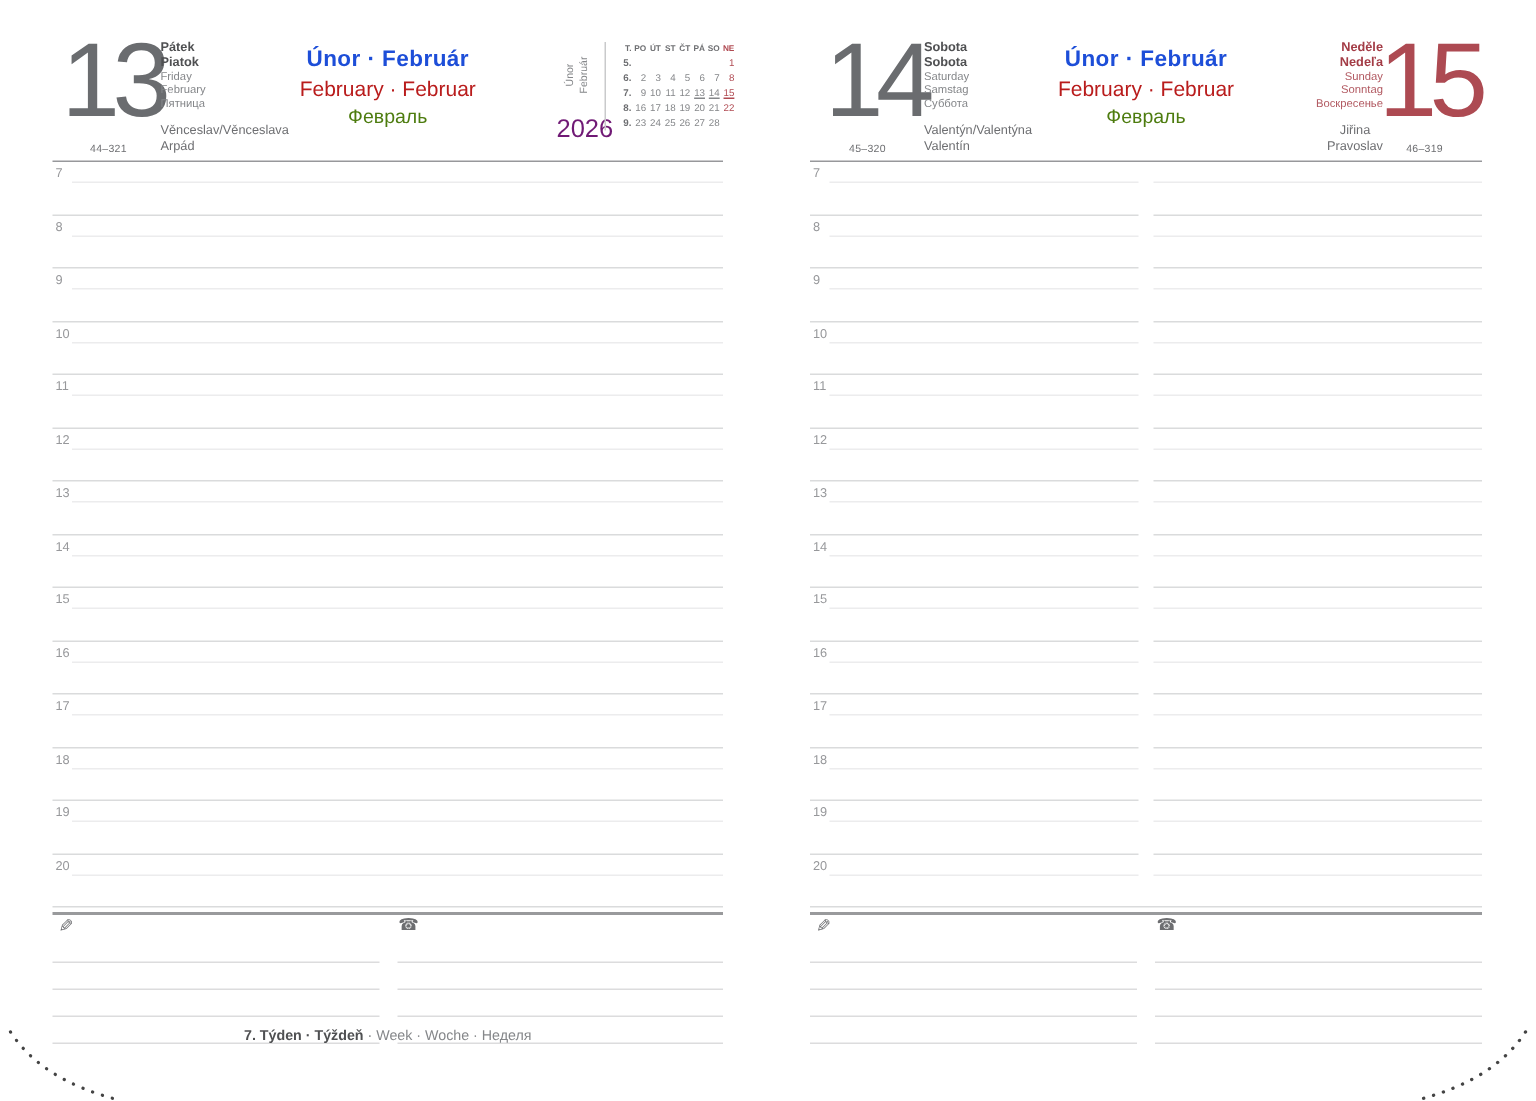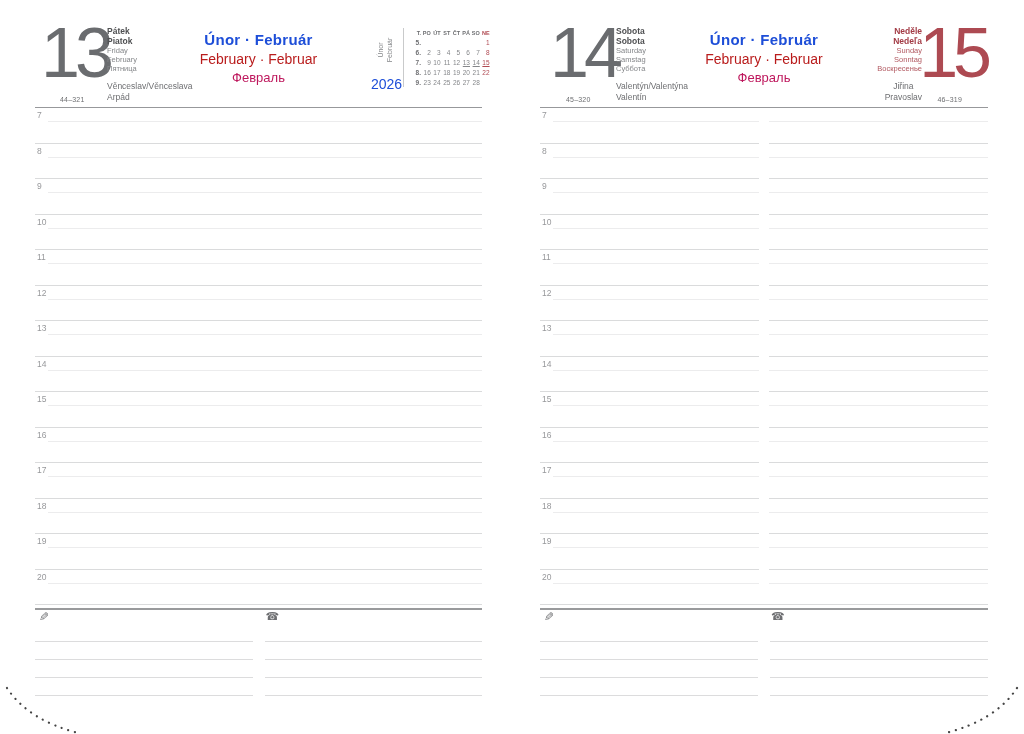--- a/index.html
+++ b/index.html
@@ -21,33 +21,33 @@
   .big-num.red { color:#ad4a52; }
   .dayblock { position:absolute; top:27px; }
   .dayblock .b { font-size:8.5px; font-weight:bold; color:#4f5052; line-height:9.5px; }
   .dayblock .l { font-size:7.5px; color:#85878a; line-height:9px; }
   .dayblock.red-names { text-align:right; }
   .dayblock.red-names .b { color:#a33c46; }
   .dayblock.red-names .l { color:#b25a62; }
   .month-block { position:absolute; top:31px; left:0; right:0; text-align:center; }
   .month-block .m1 { font-size:15px; font-weight:bold; color:#1d4ed8; letter-spacing:0.3px; }
   .month-block .m2 { font-size:14px; color:#b91c1c; margin-top:3px; }
-  .month-block .m3 { font-size:13px;   color:#be185d; margin-top:3px; }
+  .month-block .m3 { font-size:13px;   color:#4d7c0f; margin-top:3px; }
   .namedays { position:absolute; top:81px; font-size:8.5px; color:#6d6e71; line-height:11px; }
   .namedays.right { text-align:center; }
   .daycount { position:absolute; top:96px; font-size:7px; color:#6d6e71; letter-spacing:0.2px; }
   .hsep { position:absolute; top:107px; left:0; right:0; border-top:1px solid #97989b; }
 
   
   .minical { position:absolute; left:335px; top:27px; width:120px; height:62px; }
   .vmonth { position:absolute; left:-16px; top:-6px; width:62px; height:58px;
             display:flex; align-items:center; justify-content:center; }
   .vmonth-inner { transform:rotate(-90deg); font-size:7px; color:#85878a;
                   text-align:center; line-height:9px; white-space:nowrap; }
-  .vyear { position:absolute; left:1px; top:49px; font-size:14px; color:#1d4ed8; }
+  .vyear { position:absolute; left:1px; top:49px; font-size:17px; color:#701a75; }
   .vdivider { position:absolute; left:33px; top:1px; height:59px; border-left:1px solid #c9cacb; }
   .cgrid { position:absolute; left:39px; top:1px; display:grid;
            grid-template-columns:13px repeat(7, 9.8px); font-size:6.5px;
            line-height:10px; color:#85878a; }
   .cgrid .cell { text-align:right; padding-right:1px; }
   .cgrid .hdr { color:#6d6e71; font-weight:bold; font-size:5.5px; }
   .cgrid .wk  { color:#6d6e71; font-weight:bold; }
   .cgrid .sun { color:#b04a52; }
   .cgrid .cur { text-decoration:underline; }
 
@@ -259,20 +259,21 @@
       <div class="note-line">
         <div class="n-l"></div>
         <div class="n-r"></div>
       </div>
       <div class="note-line">
         <div class="n-l"></div>
         <div class="n-r"></div>
       </div>
     </div>
 
+  <div class="footer"><span class="fb">7. Týden · Týždeň</span><span> · Week · Woche · Неделя</span></div>
 </div>
 
 <div class="page" id="page-right">
   <div class="big-num" style="left:10px;">14</div>
 
   <div class="dayblock" style="left:76px;">
     <div class="b">Sobota</div>
     <div class="b">Sobota</div>
     <div class="l">Saturday</div>
     <div class="l">Samstag</div>

